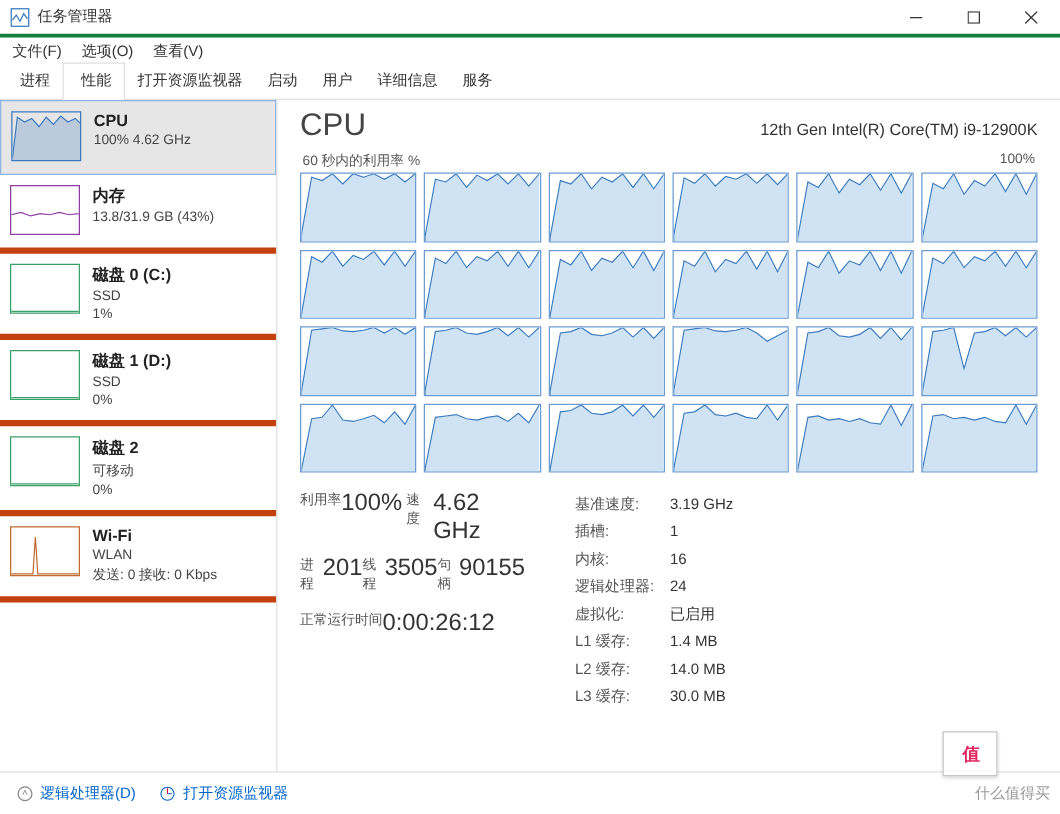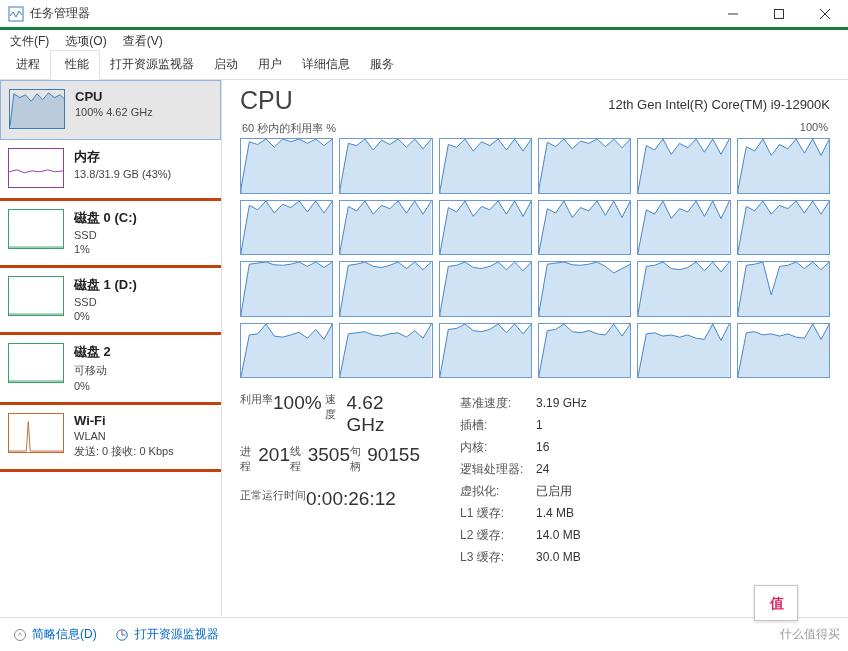--- a/index.html
+++ b/index.html
@@ -12,21 +12,21 @@
 
 .menubar { height:22px; display:flex; align-items:center; padding:0 10px; gap:16px; font-size:12px; color:#333; }
 .menubar span { cursor:default; }
 
 .tabbar { height:28px; display:flex; align-items:flex-end; padding:0 6px; border-bottom:1px solid #e0e0e0; font-size:12px; }
 .tab { padding:5px 10px 6px; color:#333; cursor:default; }
 .tab.active { border:1px solid #e0e0e0; border-bottom:1px solid #fff; margin-bottom:-1px; background:#fff;padding-left:14px; }
 
 .content { display:flex; height:537px; }
 .sidebar { width:222px; border-right:1px solid #e0e0e0; overflow:hidden; }
-.side-item { display:flex; padding:8px 10px 10px 8px; gap:10px; border-bottom:3px solid #c2410c; cursor:default; }
+.side-item { display:flex; padding:8px 10px 10px 8px; gap:10px; border-bottom:5px solid #c2410c; cursor:default; }
 .side-item.selected { background:#e6e6e6; border:1px solid #8db4e3; }
 .thumb { width:56px; height:40px; border:1px solid; flex-shrink:0; position:relative; }
 .side-lbl { display:flex; flex-direction:column; gap:2px; font-size:12px; }
 .side-lbl .t1 { font-size:13px; font-weight:600; }
 .side-lbl .t2 { font-size:11px; color:#444; }
 
 .main { flex:1; padding:6px 18px 10px 18px; display:flex; flex-direction:column; }
 .hdr { display:flex; align-items:baseline; justify-content:space-between; margin-bottom:4px; }
 .hdr h1 { font-size:25px; font-weight:500; color:#444; }
 .hdr .pname { font-size:13px; color:#333; }
@@ -384,21 +384,21 @@
             <span>30.0 MB</span>
           </div>
         </div>
     </div>
   </div>
 </div>
 
 <div class="footer">
   <span class="lnk">
       <span class="expicon">˄</span>
-      <span>简略信息(D)</span>
+      <span>逻辑处理器(D)</span>
     </span>
   <span class="lnk">
     <svg class="rmicon" viewBox="0 0 16 16">
         <circle cx="8" cy="8" r="6" fill="none" stroke="#0066cc"></circle>
         <line x1="8" y1="8" x2="8" y2="3" stroke="#d04"></line>
         <line x1="8" y1="8" x2="12" y2="8" stroke="#0066cc"></line>
       </svg>
     <span>打开资源监视器</span>
   </span>
 </div>

